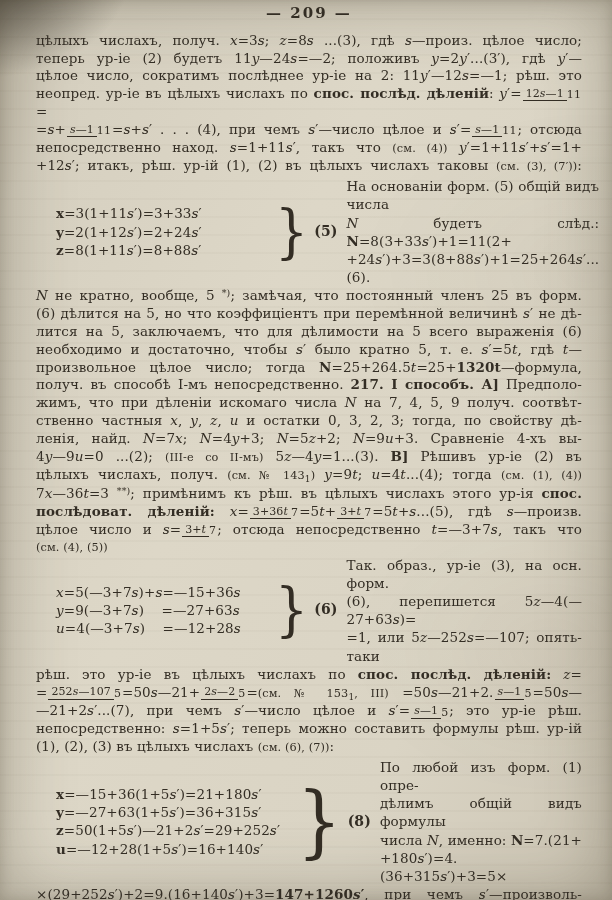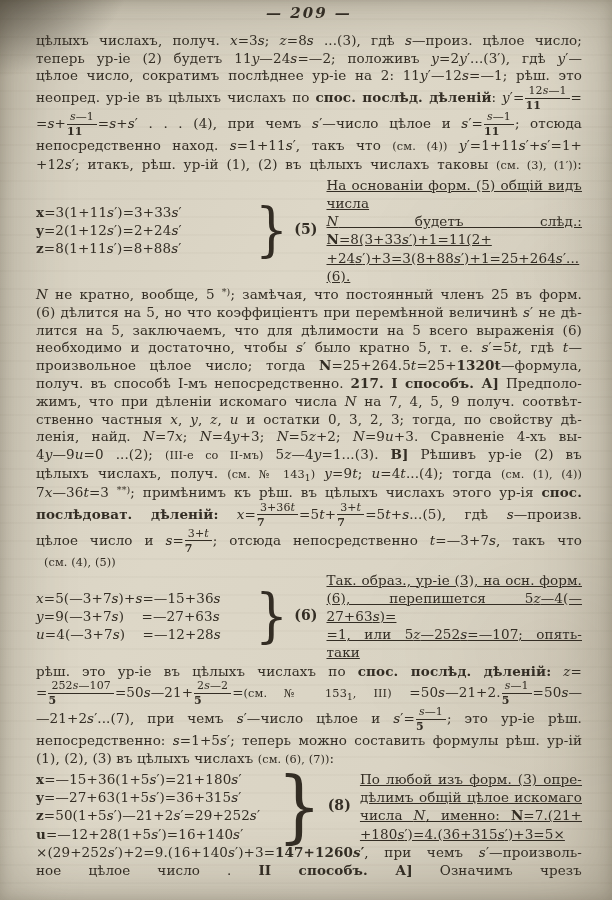--- a/index.html
+++ b/index.html
@@ -11,43 +11,43 @@
   .shade-corner{position:absolute;inset:0;pointer-events:none;
         background:radial-gradient(240px 170px at -3% -3%, rgba(28,24,18,.72), rgba(28,24,18,0) 62%);}
   .shade-edges{position:absolute;inset:0;pointer-events:none;
         box-shadow:inset 0 0 70px rgba(72,62,45,.38), inset 0 0 14px rgba(72,62,45,.22);}
   .bleed{position:absolute;inset:0;pointer-events:none;opacity:.75;
         background:repeating-linear-gradient(180deg, rgba(104,94,72,.05) 0 2px, transparent 2px 18px),
                    radial-gradient(340px 240px at 96% 30%, rgba(104,94,72,.08), transparent 70%),
                    radial-gradient(300px 220px at 90% 72%, rgba(104,94,72,.07), transparent 70%);}
   .content{position:absolute;top:5px;left:36px;width:546px;font-size:13.5px;line-height:17.8px;
         letter-spacing:.1px;}
-  .pgnum{text-align:center;font-weight:bold;font-size:15px;letter-spacing:2px;margin-bottom:9px;font-style:italic;}
+  .pgnum{text-align:center;font-weight:bold;font-size:15px;letter-spacing:2px;margin-bottom:9px;}
   .tl{text-align:justify;text-align-last:justify;}
   .tl.noj{text-align:right;text-align-last:left;}
   .eq{white-space:nowrap;line-height:18.2px;text-align:left;}
   i{font-style:italic;}
   b{font-weight:bold;}
   small{font-size:11.3px;margin-top:8px;}
   sub{font-size:9px;vertical-align:-3px;line-height:0;}
   sup{font-size:9.5px;vertical-align:4px;line-height:0;}
-  .fr{display:inline-flex;flex-direction:column;text-align:left;vertical-align:middle;
+  .fr{display:inline-flex;text-align:left;vertical-align:middle;
       line-height:1;font-size:11px;margin:0 1px;}
   .fr .num{border-bottom:1px solid currentColor;padding:0 3px 1.5px;}
-  .fr .den{padding-top:1.5px;font-weight:bold;}
+  .fr .den{padding-top:1.5px;}
   .system{display:flex;align-items:center;margin:1px 0;}
-  .eqcol{flex:0 0 auto;min-width:218px;}
+  .eqcol{flex:0 0 auto;min-width:218px;margin-left:20px;}
   .sys8 .eqcol{min-width:240px;}
   .brace{font-size:52px;line-height:1;transform:scaleY(1.12);display:inline-block;
          font-weight:normal;margin:0 1px;}
   .sys8 .brace{font-size:70px;}
   .eqlabel{font-weight:bold;font-size:14px;margin:0 9px 0 5px;flex:0 0 auto;}
   .sidecol{flex:1 1 auto;}
-  .sidecol .tl{line-height:18.2px;text-decoration:underline;}
-  .see{font-size:11.3px;line-height:15px;text-align:left;margin:1px 0 1px 8px;}
+  .sidecol .tl{line-height:18.2px;}
+  .see{font-size:11.3px;line-height:15px;text-align:left;margin:1px 0 1px 0;}
 </style>
 </head>
 <body>
 
 <div class="page">
   <div class="bleed"></div>
   <div class="shade-corner"></div>
   <div class="shade-edges"></div>
 
   <div class="content">
@@ -63,21 +63,21 @@
             <span class="den">11</span>
           </span>=</div>
         <div class="tl">=<i>s</i>+<span class="fr">
             <span class="num"><i>s</i>—1</span>
             <span class="den">11</span>
           </span>=<i>s</i>+<i>s</i>′ . . . (4), при чемъ <i>s</i>′—число цѣлое и <i>s</i>′=<span class="fr">
             <span class="num"><i>s</i>—1</span>
             <span class="den">11</span>
           </span>; отсюда</div>
         <div class="tl">непосредственно наход. <i>s</i>=1+11<i>s</i>′, такъ что <small>(см. (4))</small> <i>y</i>′=1+11<i>s</i>′+<i>s</i>′=1+</div>
-        <div class="tl">+12<i>s</i>′; итакъ, рѣш. ур-ій (1), (2) въ цѣлыхъ числахъ таковы <small>(см. (3), (1′))</small>:</div>
+        <div class="tl">+12<i>s</i>′; итакъ, рѣш. ур-ій (1), (2) въ цѣлыхъ числахъ таковы <small>(см. (3), (7′))</small>:</div>
       </div>
 
     <div class="system">
       <div class="eqcol">
           <div class="eq"><b>x</b>=3(1+11<i>s</i>′)=3+33<i>s</i>′</div>
           <div class="eq"><b>y</b>=2(1+12<i>s</i>′)=2+24<i>s</i>′</div>
           <div class="eq"><b>z</b>=8(1+11<i>s</i>′)=8+88<i>s</i>′</div>
         </div>
       <span class="brace">}</span>
       <span class="eqlabel">(5)</span>
@@ -154,22 +154,22 @@
     <div class="system sys8">
       <div class="eqcol">
           <div class="eq"><b>x</b>=—15+36(1+5<i>s</i>′)=21+180<i>s</i>′</div>
           <div class="eq"><b>y</b>=—27+63(1+5<i>s</i>′)=36+315<i>s</i>′</div>
           <div class="eq"><b>z</b>=50(1+5<i>s</i>′)—21+2<i>s</i>′=29+252<i>s</i>′</div>
           <div class="eq"><b>u</b>=—12+28(1+5<i>s</i>′)=16+140<i>s</i>′</div>
         </div>
       <span class="brace">}</span>
       <span class="eqlabel">(8)</span>
       <div class="sidecol">
-          <div class="tl">По любой изъ форм. (3) опре-</div>
-          <div class="tl">дѣлимъ общій цѣлое искомаго</div>
+          <div class="tl">По любой изъ форм. (1) опре-</div>
+          <div class="tl">дѣлимъ общій видъ формулы</div>
           <div class="tl">числа <i>N</i>, именно: <b>N</b>=7.(21+</div>
           <div class="tl">+180<i>s</i>′)=4.(36+315<i>s</i>′)+3=5×</div>
         </div>
     </div>
 
     <div class="para">
         <div class="tl">×(29+252<i>s</i>′)+2=9.(16+140<i>s</i>′)+3=<b>147+1260<i>s</i>′</b>, при чемъ <i>s</i>′—произволь-</div>
         <div class="tl">ное цѣлое число . <b>II способъ. А]</b> Означимъ чрезъ</div>
       </div>
 

